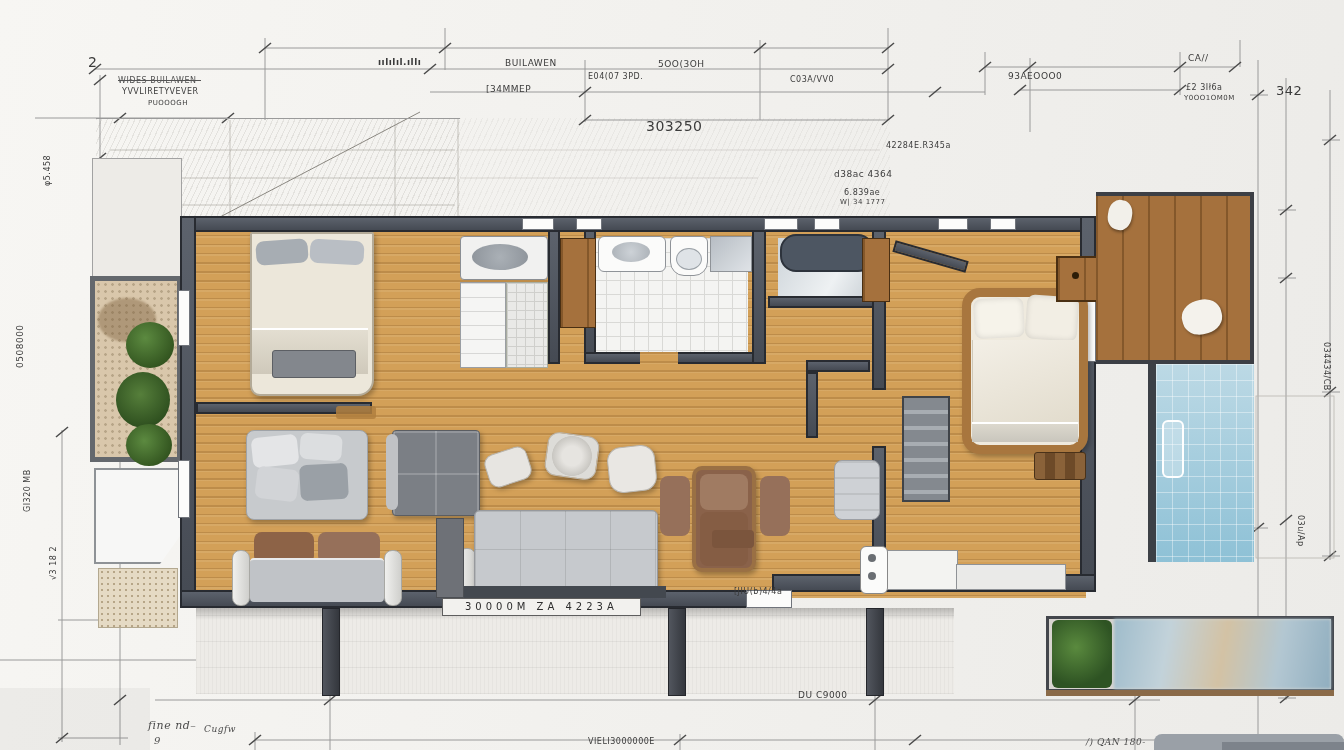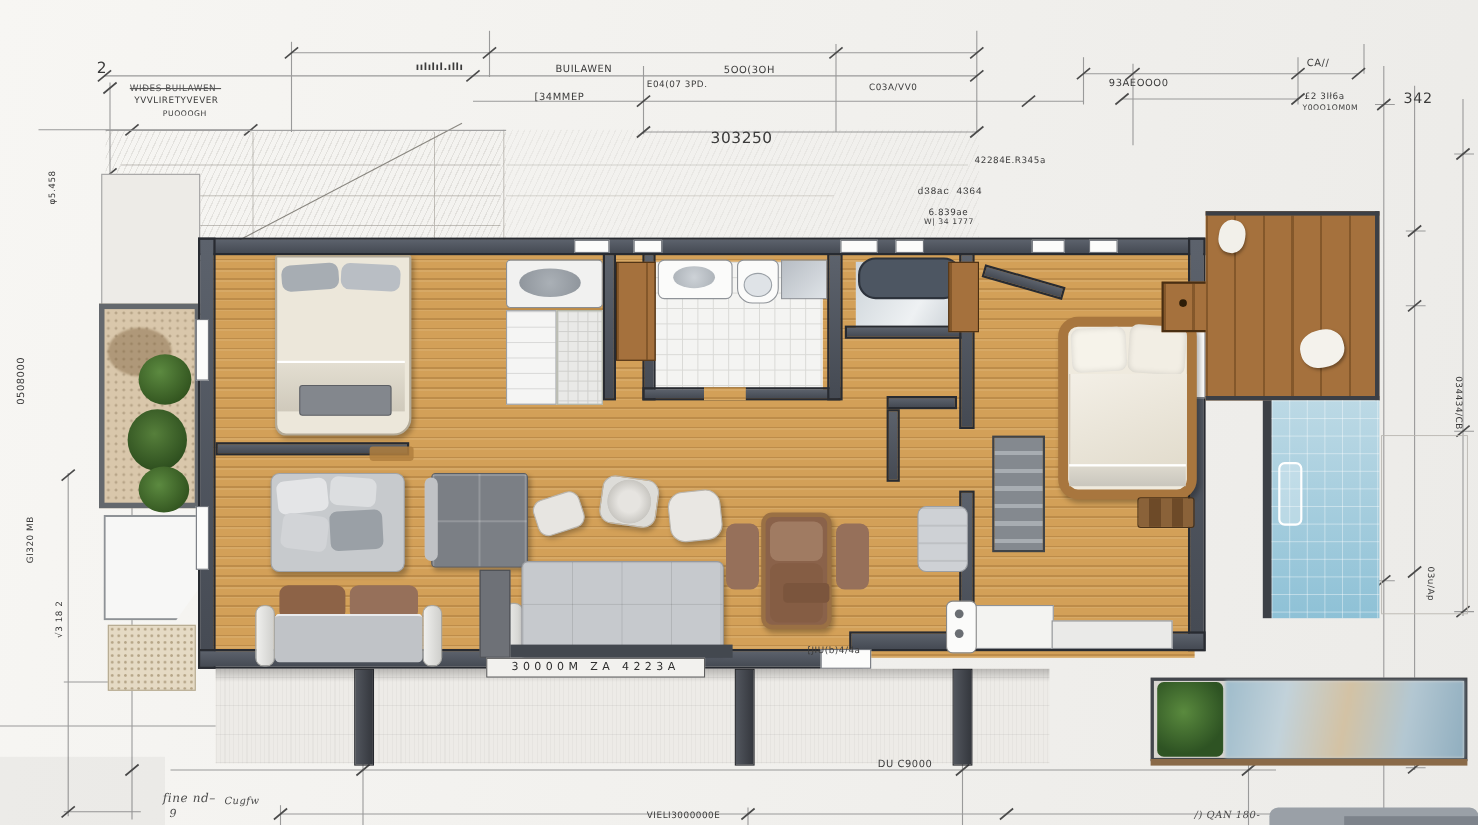--- a/index.html
+++ b/index.html
@@ -287,21 +287,21 @@
       <span class="annot" style="left: 588px; top: 73px; font-size: 8px;">E04(07 3PD.</span>
       <span class="annot" style="left: 486px; top: 85px; font-size: 9px;">[34MMEP</span>
       <span class="annot" style="left: 790px; top: 76px; font-size: 8px;">C03A/VV0</span>
       <span class="annot" style="left: 1008px; top: 72px; font-size: 9px;">93AEOOO0</span>
       <span class="annot" style="left: 1188px; top: 54px; font-size: 9px;">CA//</span>
       <span class="annot" style="left: 1186px; top: 84px; font-size: 8px;">£2 3Ił6a</span>
       <span class="annot" style="left: 1184px; top: 95px; font-size: 7px;">Y0OO1OM0M</span>
       <span class="annot" style="left: 1276px; top: 84px; font-size: 13px;">342</span>
       <span class="annot" style="left: 646px; top: 119px; font-size: 14px;">303250</span>
       <span class="annot" style="left: 886px; top: 142px; font-size: 8px;">42284E.R345a</span>
-      <span class="annot" style="left: 834px; top: 170px; font-size: 9px; font-family: Liberation Mono, monospace;">d38ac 4364</span>
+      <span class="annot" style="left: 834px; top: 170px; font-size: 9px;">d38ac 4364</span>
       <span class="annot" style="left: 844px; top: 189px; font-size: 8px;">6.839ae</span>
       <span class="annot" style="left: 840px; top: 199px; font-size: 7px;">W| 34 1777</span>
       <span class="annot" style="left: 44px; top: 186px; font-size: 8px; transform: rotate(-90deg);">φ5.458</span>
       <span class="annot" style="left: 16px; top: 368px; font-size: 9px; transform: rotate(-90deg);">0508000</span>
       <span class="annot" style="left: 24px; top: 512px; font-size: 8px; transform: rotate(-90deg);">GI320 MB</span>
       <span class="annot" style="left: 50px; top: 580px; font-size: 8px; transform: rotate(-90deg);">√3 18 2</span>
       <span class="annot" style="left: 1330px; top: 342px; font-size: 8px; transform: rotate(90deg);">034434/CB</span>
       <span class="annot" style="left: 1304px; top: 515px; font-size: 8px; transform: rotate(90deg);">03u/Ap</span>
       <span class="annot plaque" style="left: 408px; top: 598px; font-size: 10px;">30000M ZA 4223A</span>
       <span class="annot" style="left: 710px; top: 588px; font-size: 8px; margin-left: 24px;">[JIU(b)4/4a</span>

